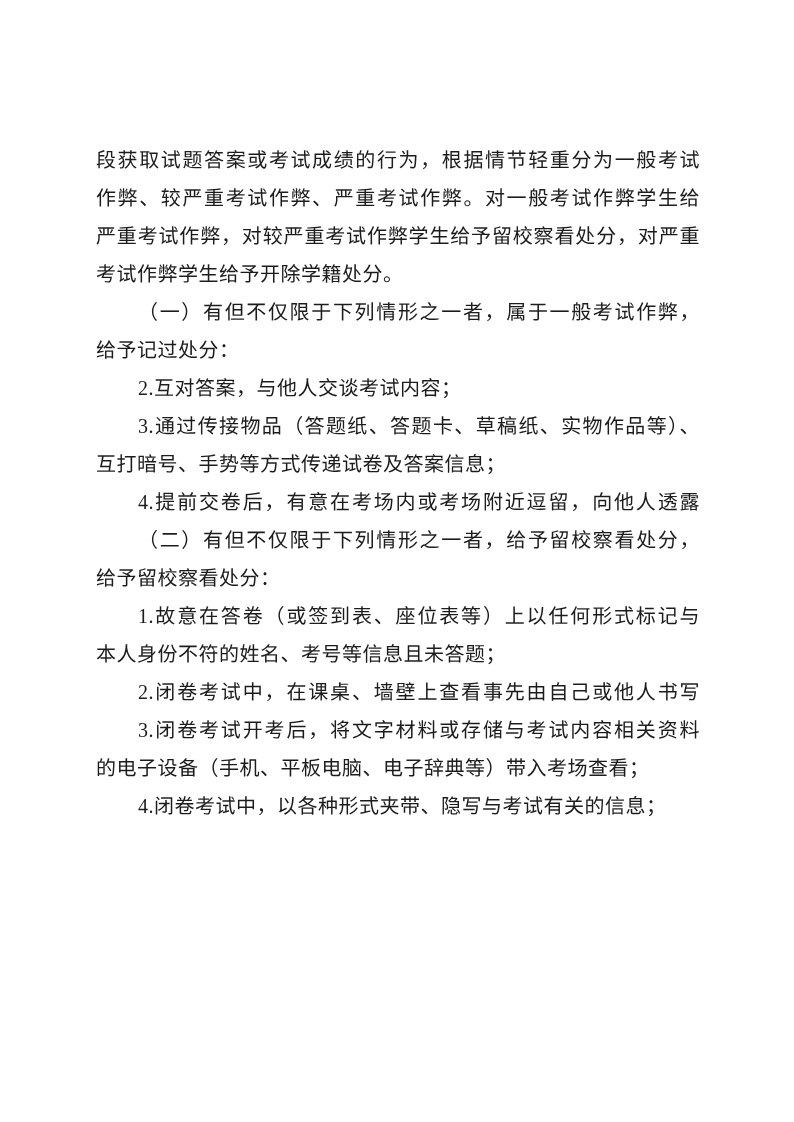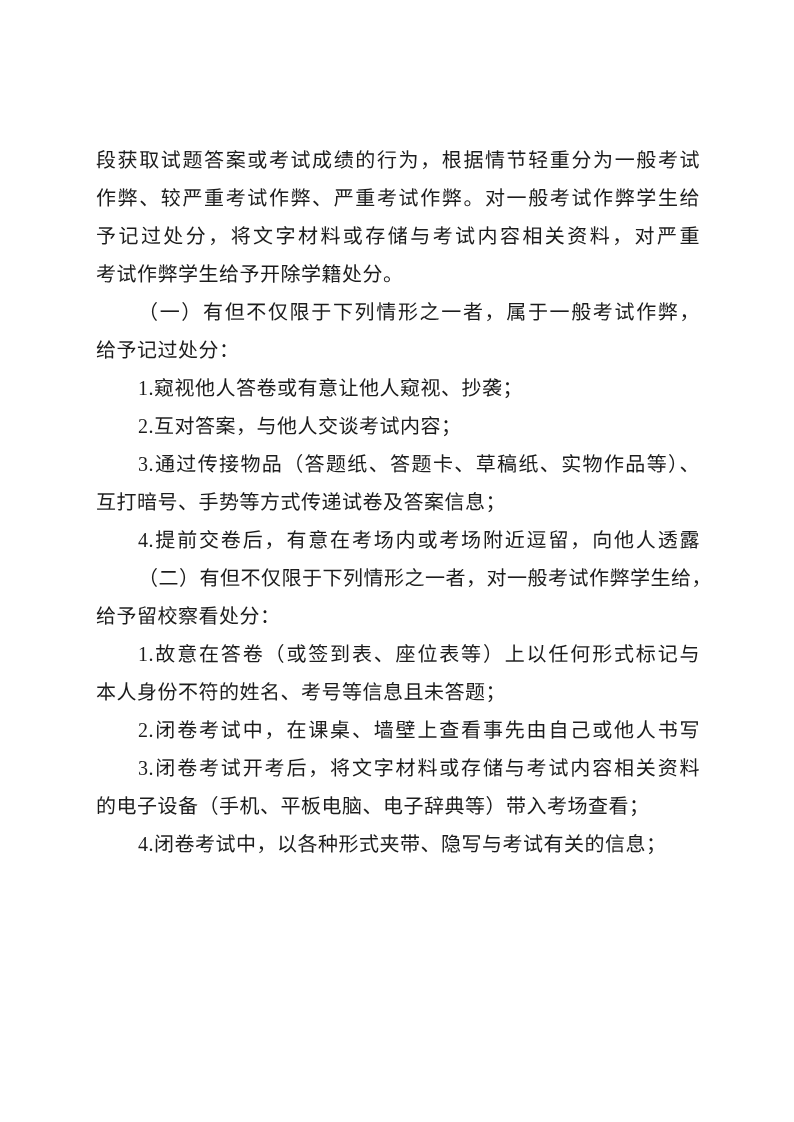--- a/index.html
+++ b/index.html
@@ -40,30 +40,29 @@
     padding-left: 42px;
   }
 </style>
 </head>
 <body>
 
 <div class="page" style="background: rgb(255, 255, 255); border-radius: 16px;">
   <div class="text-block" style="color: rgb(28, 28, 28);">
       <div class="line">段获取试题答案或考试成绩的行为，根据情节轻重分为一般考试</div>
       <div class="line">作弊、较严重考试作弊、严重考试作弊。对一般考试作弊学生给</div>
-      <div class="line">予记过处分，将文字材料或存储与考试内容相关资料，对严重</div>
+      <div class="line">严重考试作弊，对较严重考试作弊学生给予留校察看处分，对严重</div>
       <div class="line last">考试作弊学生给予开除学籍处分。</div>
       <div class="line indent">（一）有但不仅限于下列情形之一者，属于一般考试作弊，</div>
       <div class="line last">给予记过处分：</div>
-      <div class="line indent last">1.窥视他人答卷或有意让他人窥视、抄袭；</div>
       <div class="line indent last">2.互对答案，与他人交谈考试内容；</div>
       <div class="line indent">3.通过传接物品（答题纸、答题卡、草稿纸、实物作品等）、</div>
       <div class="line last">互打暗号、手势等方式传递试卷及答案信息；</div>
       <div class="line indent">4.提前交卷后，有意在考场内或考场附近逗留，向他人透露</div>
-      <div class="line indent">（二）有但不仅限于下列情形之一者，对一般考试作弊学生给，</div>
+      <div class="line indent">（二）有但不仅限于下列情形之一者，给予留校察看处分，</div>
       <div class="line last">给予留校察看处分：</div>
       <div class="line indent">1.故意在答卷（或签到表、座位表等）上以任何形式标记与</div>
       <div class="line last">本人身份不符的姓名、考号等信息且未答题；</div>
       <div class="line indent">2.闭卷考试中，在课桌、墙壁上查看事先由自己或他人书写</div>
       <div class="line indent">3.闭卷考试开考后，将文字材料或存储与考试内容相关资料</div>
       <div class="line last">的电子设备（手机、平板电脑、电子辞典等）带入考场查看；</div>
       <div class="line indent last">4.闭卷考试中，以各种形式夹带、隐写与考试有关的信息；</div>
     </div>
 </div>
 

